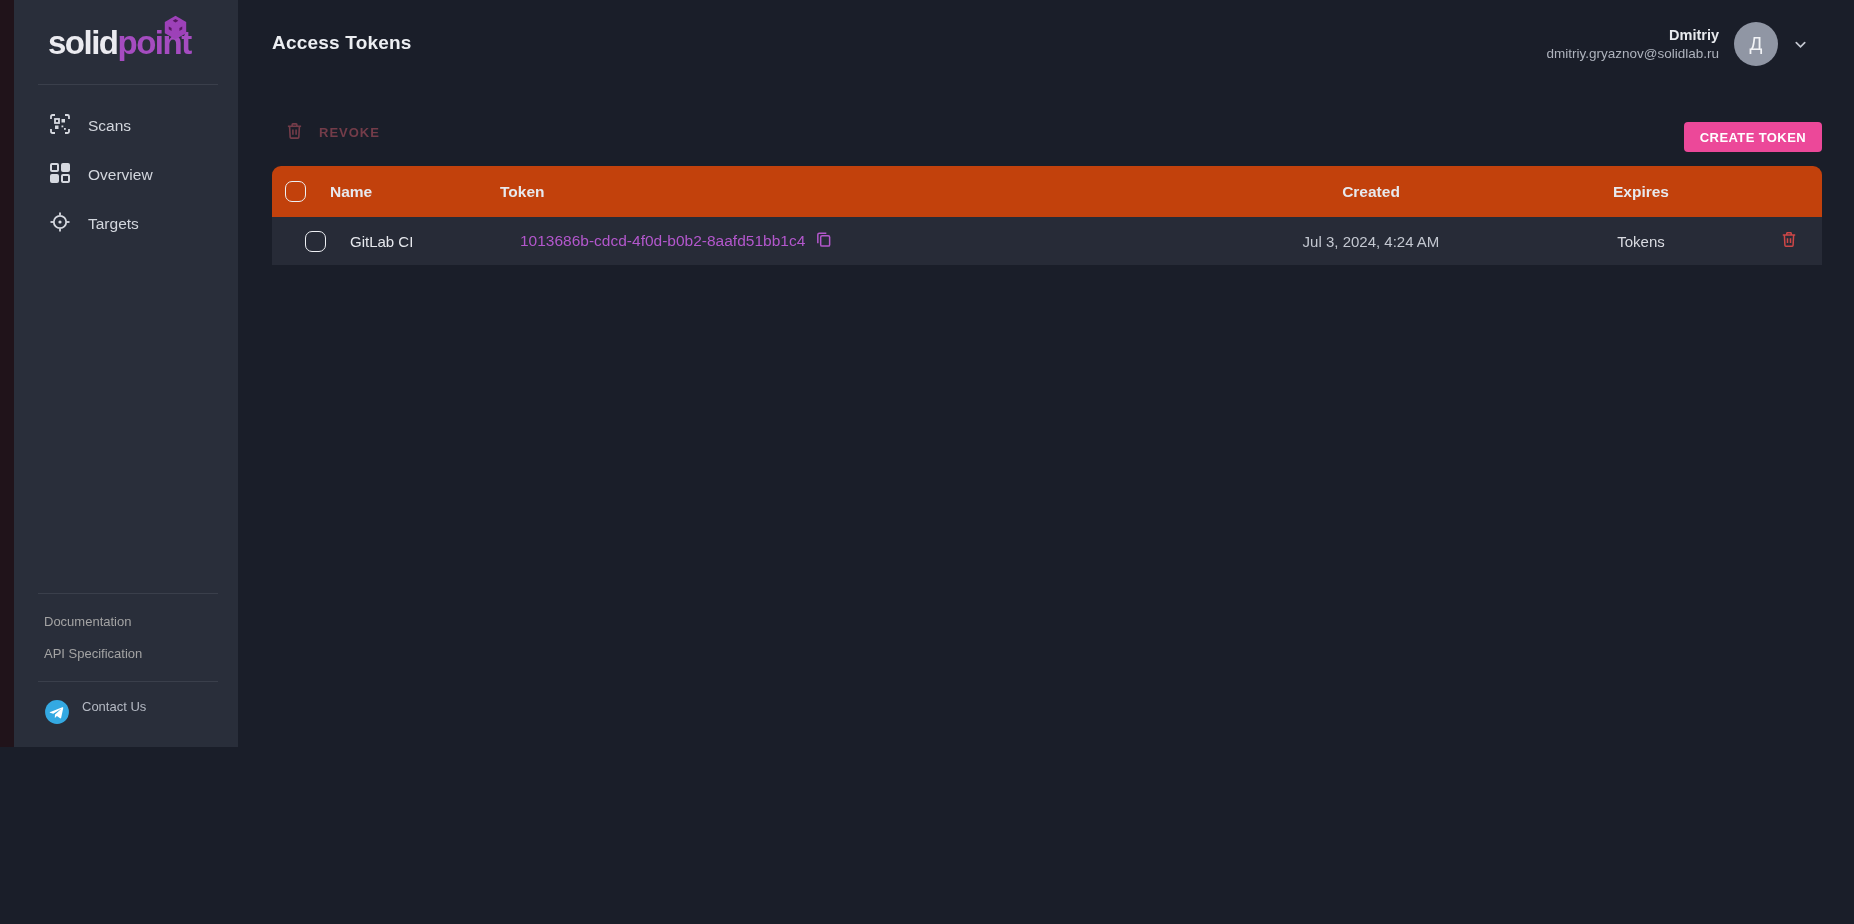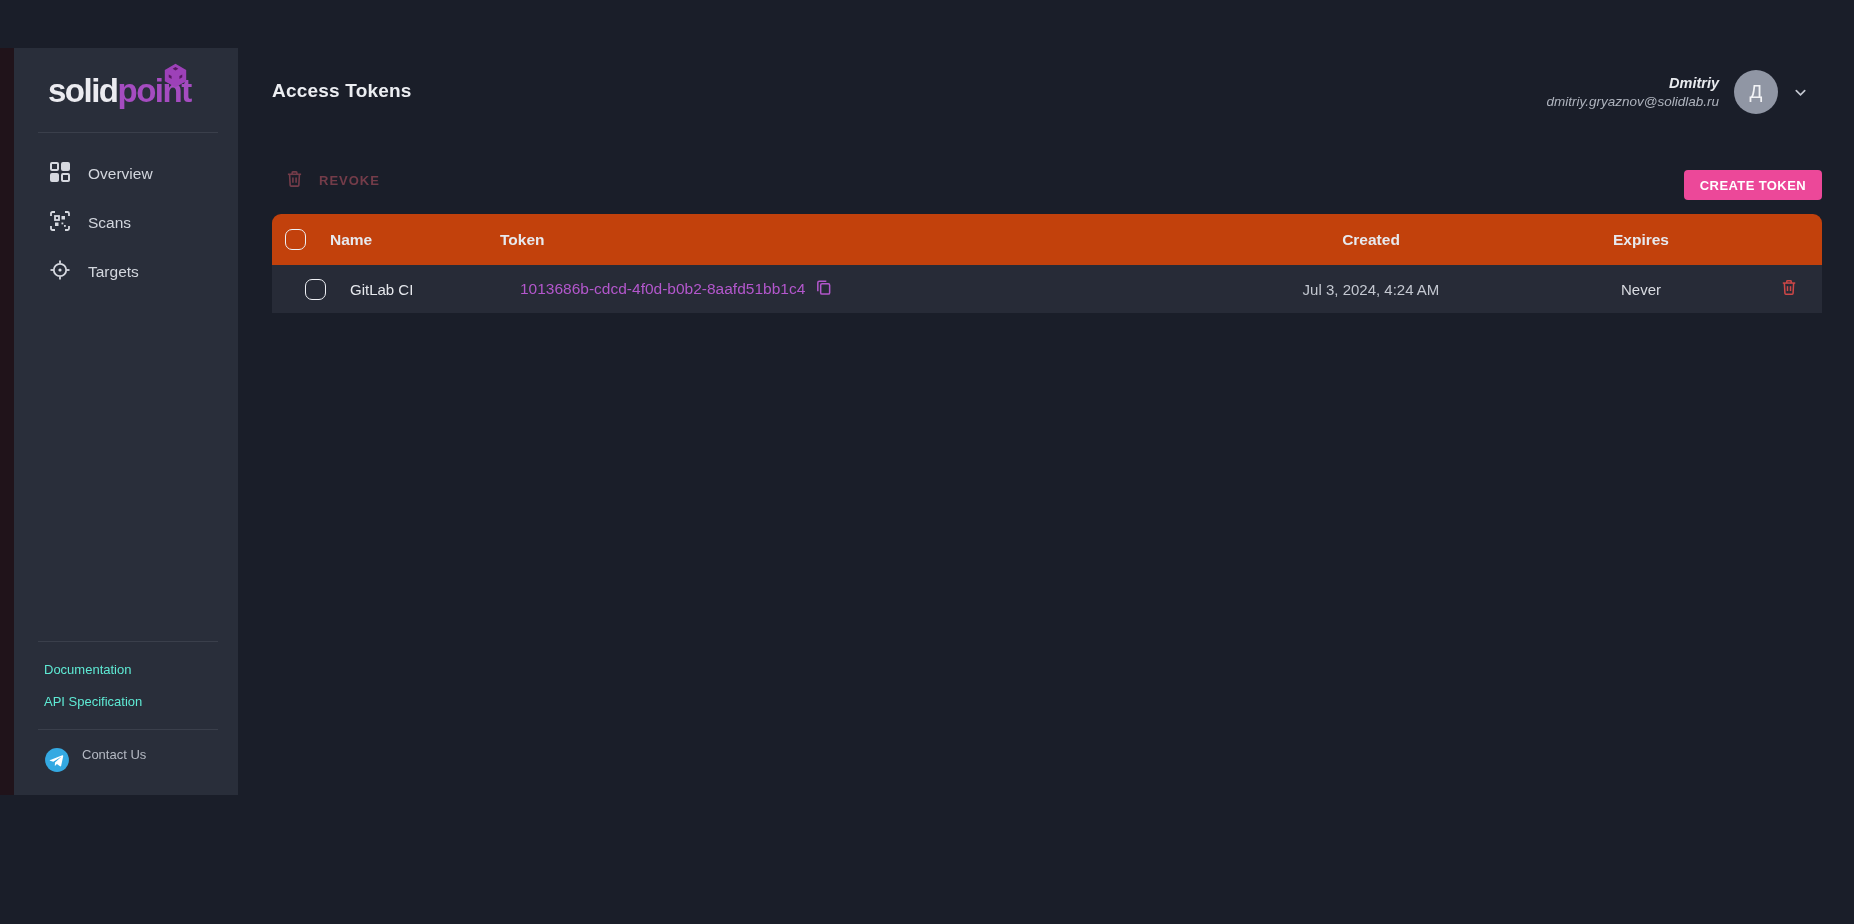--- a/index.html
+++ b/index.html
@@ -2,21 +2,21 @@
 <html><head>
 <meta charset="utf-8">
 <style>
   * { margin:0; padding:0; box-sizing:border-box; }
   html,body { width:1854px; height:924px; overflow:hidden; }
   body {
     font-family:"Liberation Sans","DejaVu Sans",sans-serif;
     background:#1a1e29; color:#e6e8ed;
     -webkit-font-smoothing:antialiased;
   }
-  .app { display:flex; width:1854px; height:747px;margin-top:48px; }
+  .app { display:flex; width:1854px; height:747px; }
 
   
   .edge-strip { width:14px; height:100%; background:#20131a; flex:0 0 14px; }
 
   
   .sidebar {
     width:224px; flex:0 0 224px; background:#292e3a;
     display:flex; flex-direction:column; height:100%;
   }
   .logo-wrap { padding:24px 0 0 34px; position:relative; }
@@ -28,31 +28,31 @@
   .div-top { margin-top:22px; }
   .nav { margin-top:18px; }
   .nav-item {
     display:flex; align-items:center; gap:17px;
     padding:10px 10px 10px 35px; cursor:pointer;
     color:#d2d6dd; font-size:15.5px; margin-bottom:3px;
   }
   .nav-item svg { flex:0 0 auto; }
   .side-spacer { flex:1 1 auto; }
   .side-links { padding:20px 0 16px 30px; }
-  .side-link { font-size:13px; color:#5eead4; margin-bottom:17px; cursor:pointer; }
+  .side-link { font-size:13px; color:#a3a3a3; margin-bottom:17px; cursor:pointer; }
   .side-link:last-child { margin-bottom:4px; }
   .contact { display:flex; align-items:flex-start; gap:12px; padding:17px 0 18px 30px; cursor:pointer; }
   .contact-label { font-size:13px; color:#b4b9c3; }
 
   
   .main { flex:1 1 auto; background:#1a1e29; padding:0 32px 0 34px; display:flex; flex-direction:column; }
   .main-header { display:flex; justify-content:space-between; align-items:flex-start; padding-top:22px; height:72px; }
   .page-title { font-size:19px; font-weight:700; color:#eceef2; margin-top:10px; letter-spacing:0.2px; }
   .user-block { display:flex; align-items:center; gap:15px; margin-right:14px; }
-  .user-text { text-align:right;font-style:italic; }
+  .user-text { text-align:right; }
   .user-name { font-size:14.5px; font-weight:700; color:#e8eaee; line-height:19px; }
   .user-email { font-size:13.5px; color:#aeb3bd; line-height:18px; }
   .avatar {
     width:44px; height:44px; border-radius:50%; background:#9096a4;
     display:flex; align-items:center; justify-content:center;
     color:#f2f3f6; font-size:19px; font-weight:400; cursor:pointer;
   }
   .user-caret { cursor:pointer; display:flex; align-items:center; }
 
   .toolbar { margin-top:50px; display:flex; justify-content:space-between; align-items:flex-start; height:30px; }
@@ -109,44 +109,44 @@
           <polygon points="18,11 18,13.5 15.5,15 15.5,12.5" fill="#55185f"></polygon>
         </svg>
       </span>
     </div>
 
     <div class="side-divider div-top"></div>
 
     <nav class="nav">
       <div class="nav-item">
         <span>
-          <svg width="22" height="22" viewBox="0 0 22 22" fill="none" stroke="#d6d9e0" stroke-width="2">
-            <rect x="2" y="2" width="7" height="7" rx="1"></rect>
-            <rect x="13" y="2" width="7" height="7" rx="1" fill="#d6d9e0"></rect>
-            <rect x="2" y="13" width="7" height="7" rx="1" fill="#d6d9e0"></rect>
-            <rect x="13" y="13" width="7" height="7" rx="1"></rect>
-          </svg>
-        </span>
-        <span>Overview</span>
-      </div>
-      <div class="nav-item">
-        <span>
           <svg width="22" height="22" viewBox="0 0 22 22" fill="none" stroke="#d6d9e0" stroke-width="1.8">
             <path d="M2 6 V3.5 Q2 2 3.5 2 H6"></path>
             <path d="M16 2 H18.5 Q20 2 20 3.5 V6"></path>
             <path d="M20 16 V18.5 Q20 20 18.5 20 H16"></path>
             <path d="M6 20 H3.5 Q2 20 2 18.5 V16"></path>
             <rect x="6" y="6" width="4" height="4"></rect>
             <rect x="12.5" y="6" width="3.5" height="3.5" fill="#d6d9e0" stroke="none"></rect>
             <rect x="6" y="12.5" width="3.5" height="3.5" fill="#d6d9e0" stroke="none"></rect>
             <rect x="12.5" y="12.5" width="1.8" height="1.8" fill="#d6d9e0" stroke="none"></rect>
             <rect x="15" y="15" width="1.8" height="1.8" fill="#d6d9e0" stroke="none"></rect>
           </svg>
         </span>
         <span>Scans</span>
+      </div>
+      <div class="nav-item">
+        <span>
+          <svg width="22" height="22" viewBox="0 0 22 22" fill="none" stroke="#d6d9e0" stroke-width="2">
+            <rect x="2" y="2" width="7" height="7" rx="1"></rect>
+            <rect x="13" y="2" width="7" height="7" rx="1" fill="#d6d9e0"></rect>
+            <rect x="2" y="13" width="7" height="7" rx="1" fill="#d6d9e0"></rect>
+            <rect x="13" y="13" width="7" height="7" rx="1"></rect>
+          </svg>
+        </span>
+        <span>Overview</span>
       </div>
       <div class="nav-item">
         <span>
           <svg width="22" height="22" viewBox="0 0 22 22" fill="none" stroke="#d6d9e0" stroke-width="1.8">
             <circle cx="11" cy="11" r="6.2"></circle>
             <circle cx="11" cy="11" r="1.6" fill="#d6d9e0" stroke="none"></circle>
             <path d="M11 1.5 V4"></path>
               <path d="M11 18 V20.5"></path>
             <path d="M1.5 11 H4"></path>
               <path d="M18 11 H20.5"></path>
@@ -234,21 +234,21 @@
           <button class="copy-btn">
             <span>
               <svg width="17" height="17" viewBox="0 0 18 18" fill="none" stroke="#b357cc" stroke-width="1.6">
                 <rect x="6" y="5" width="9.5" height="11" rx="1.5"></rect>
                 <path d="M12 2.5 H4.5 Q3 2.5 3 4 V13"></path>
               </svg>
             </span>
           </button>
         </div>
         <div class="cell cell-right cell-created">Jul 3, 2024, 4:24 AM</div>
-        <div class="cell cell-right cell-expires">Never</div>
+        <div class="cell cell-right cell-expires">Tokens</div>
         <div class="cell cell-action">
           <button class="row-trash">
             <span>
               <svg width="16" height="17" viewBox="0 0 18 19" fill="none" stroke="#ce4747" stroke-width="1.7">
                 <path d="M2 4.5 H16"></path>
                 <path d="M6.5 4.5 V2.8 Q6.5 2 7.3 2 H10.7 Q11.5 2 11.5 2.8 V4.5"></path>
                 <path d="M3.8 4.5 L4.4 16 Q4.45 17 5.5 17 H12.5 Q13.55 17 13.6 16 L14.2 4.5"></path>
                 <path d="M7.3 8 V13.5"></path>
                   <path d="M10.7 8 V13.5"></path>
               </svg>

